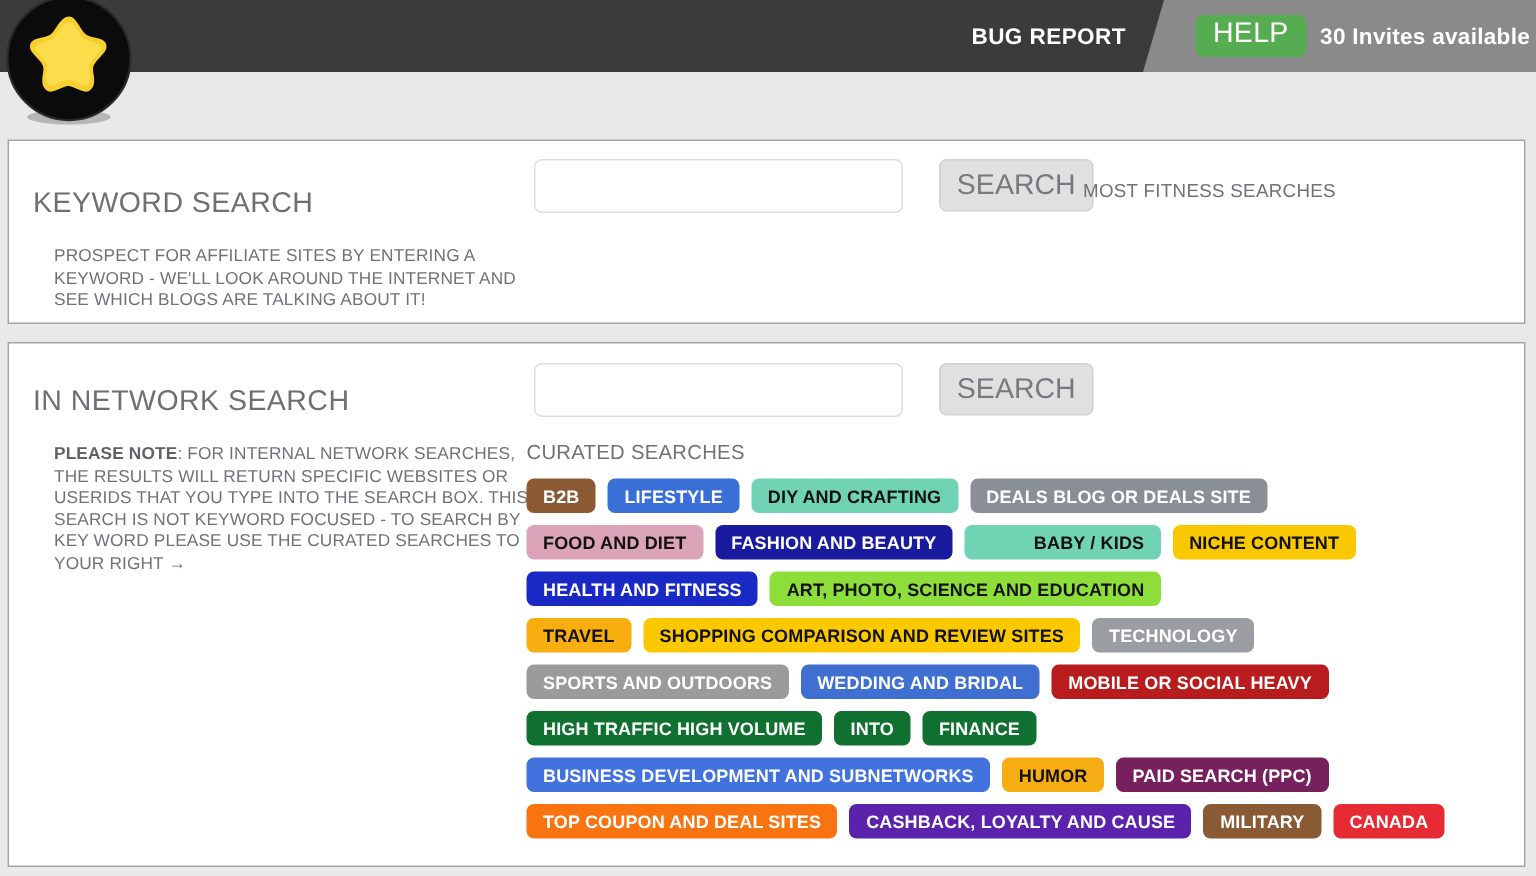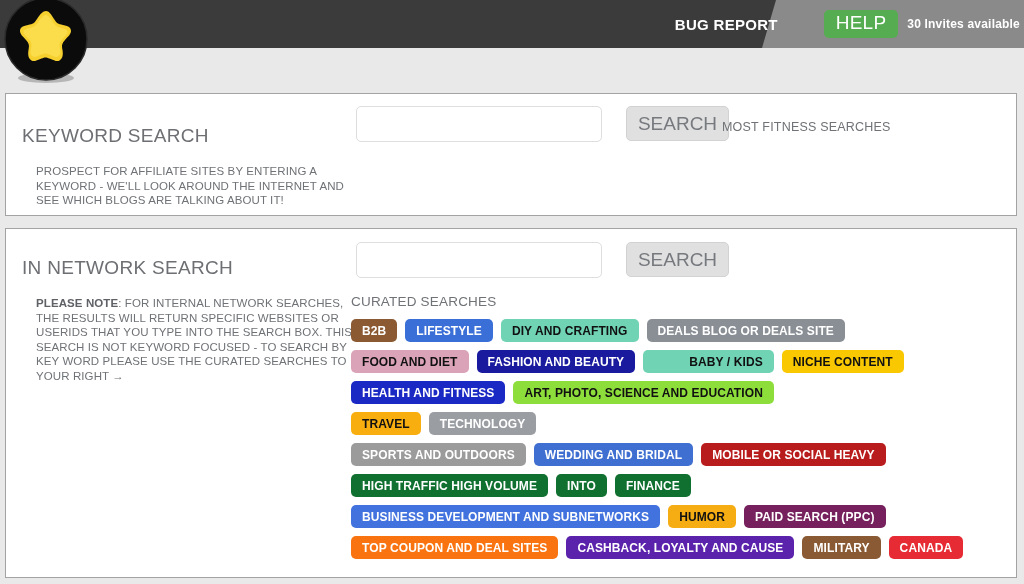--- a/index.html
+++ b/index.html
@@ -57,21 +57,21 @@
     font-weight: normal;
     padding: 2px 12px 4px 12px;
     border-radius: 5px;
     line-height: 1.15;
     position: relative;
     z-index: 3;
     letter-spacing: 0.2px;
   }
   .invites {
     color: #ffffff;
-    font-size: 12px;
+    font-size: 15px;
     font-weight: bold;
     margin-left: 9px;
     position: relative;
     z-index: 3;
     letter-spacing: 0.2px;
   }
 
   
   .logo {
     position: absolute;
@@ -246,20 +246,21 @@
         <span class="tag" style="background: rgb(26, 26, 158); color: rgb(255, 255, 255);">FASHION AND BEAUTY</span>
         <span class="tag" style="background: rgb(111, 211, 180); color: rgb(17, 17, 17); padding-left: 46px;">BABY / KIDS</span>
         <span class="tag" style="background: rgb(249, 200, 0); color: rgb(17, 17, 17);">NICHE CONTENT</span>
       </div>
       <div class="tag-row">
         <span class="tag" style="background: rgb(26, 41, 196); color: rgb(255, 255, 255);">HEALTH AND FITNESS</span>
         <span class="tag" style="background: rgb(142, 222, 59); color: rgb(17, 17, 17);">ART, PHOTO, SCIENCE AND EDUCATION</span>
       </div>
       <div class="tag-row">
         <span class="tag" style="background: rgb(249, 174, 16); color: rgb(17, 17, 17);">TRAVEL</span>
+        <span class="tag" style="background: rgb(252, 201, 0); color: rgb(17, 17, 17);">SHOPPING COMPARISON AND REVIEW SITES</span>
         <span class="tag" style="background: rgb(154, 158, 163); color: rgb(255, 255, 255);">TECHNOLOGY</span>
       </div>
       <div class="tag-row">
         <span class="tag" style="background: rgb(155, 155, 155); color: rgb(255, 255, 255);">SPORTS AND OUTDOORS</span>
         <span class="tag" style="background: rgb(63, 111, 208); color: rgb(255, 255, 255);">WEDDING AND BRIDAL</span>
         <span class="tag" style="background: #b91c1c; color: rgb(255, 255, 255);">MOBILE OR SOCIAL HEAVY</span>
       </div>
       <div class="tag-row">
         <span class="tag" style="background: rgb(16, 112, 48); color: rgb(255, 255, 255);">HIGH TRAFFIC HIGH VOLUME</span>
         <span class="tag" style="background: rgb(16, 112, 48); color: rgb(255, 255, 255);">INTO</span>

